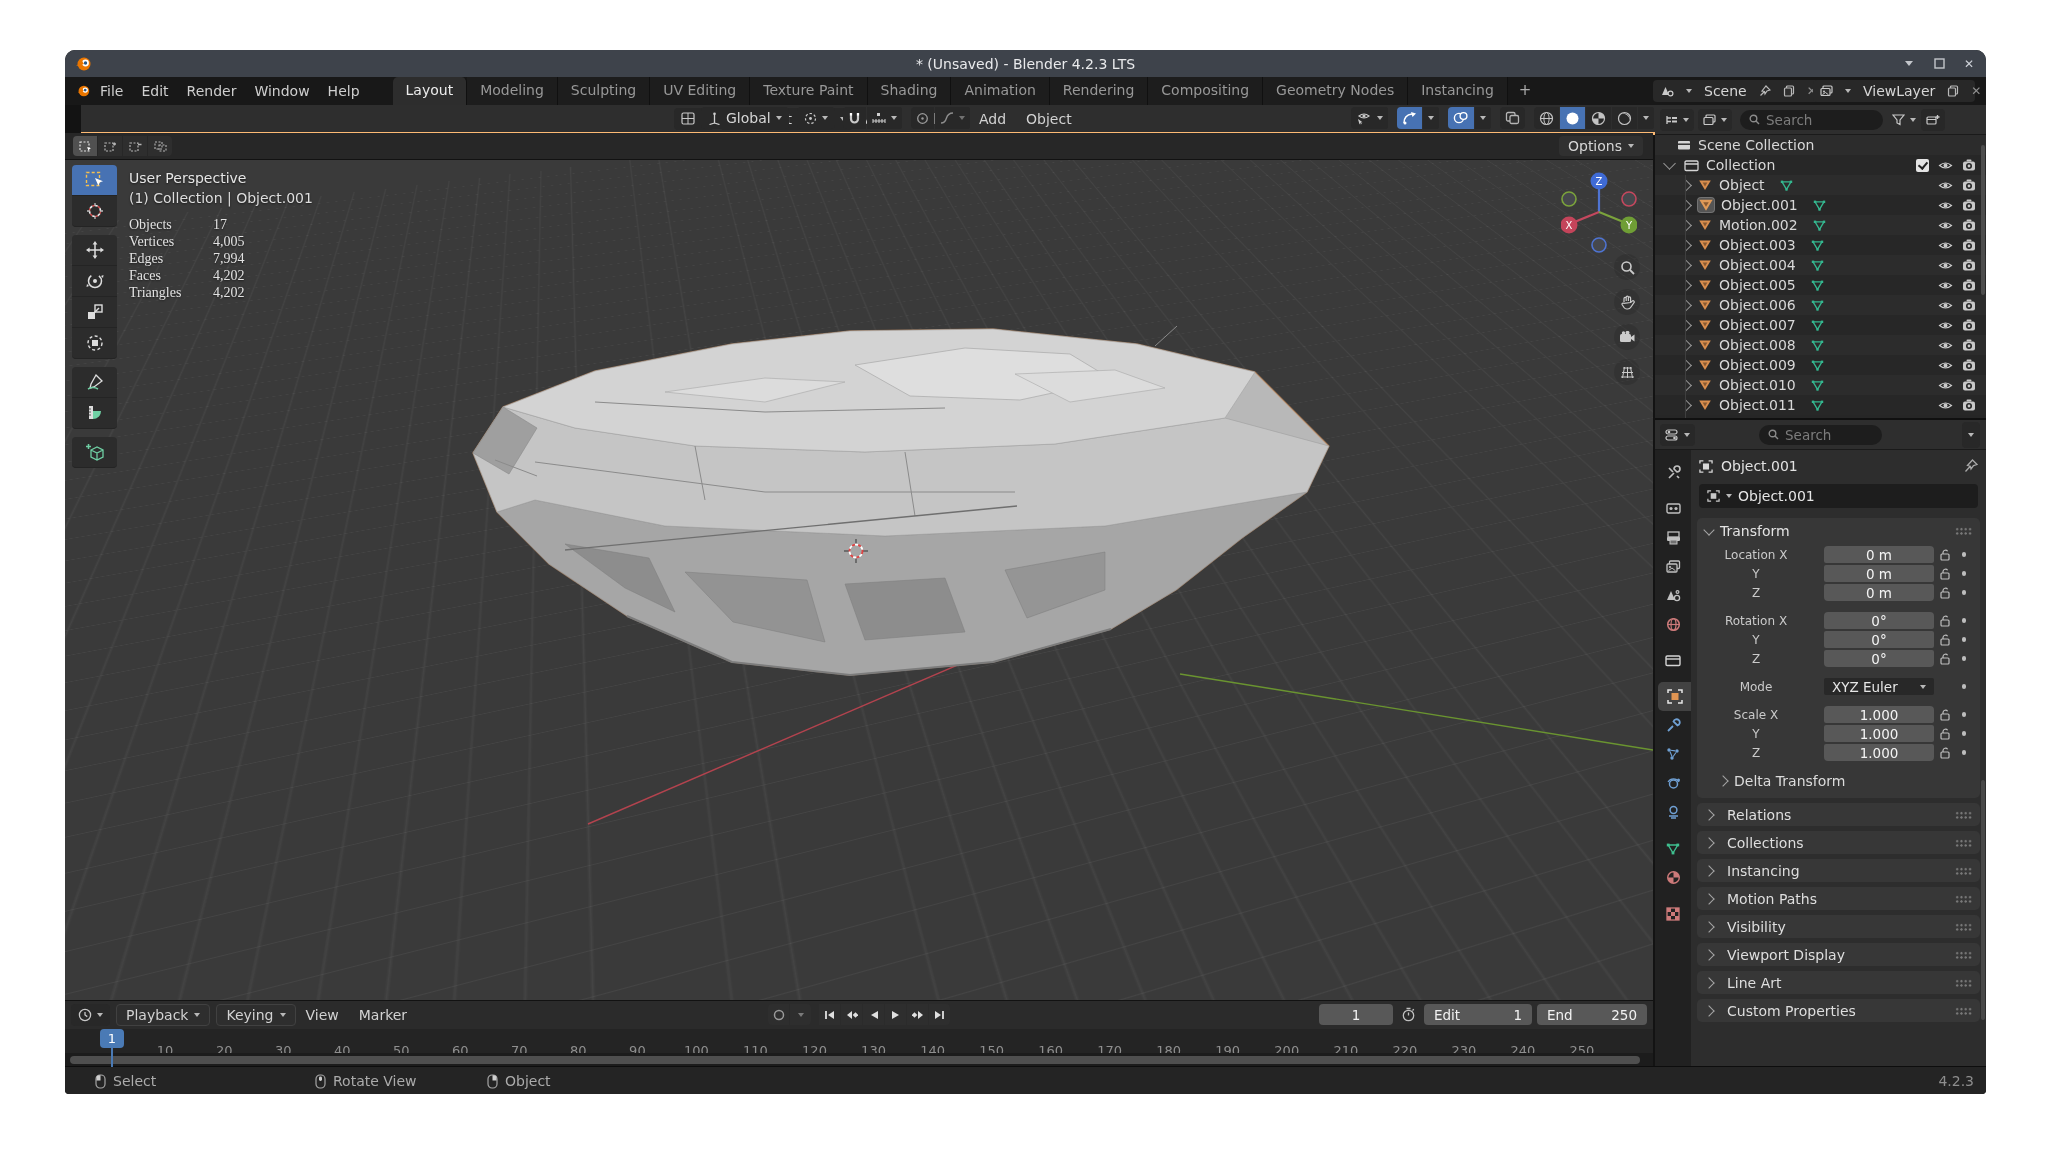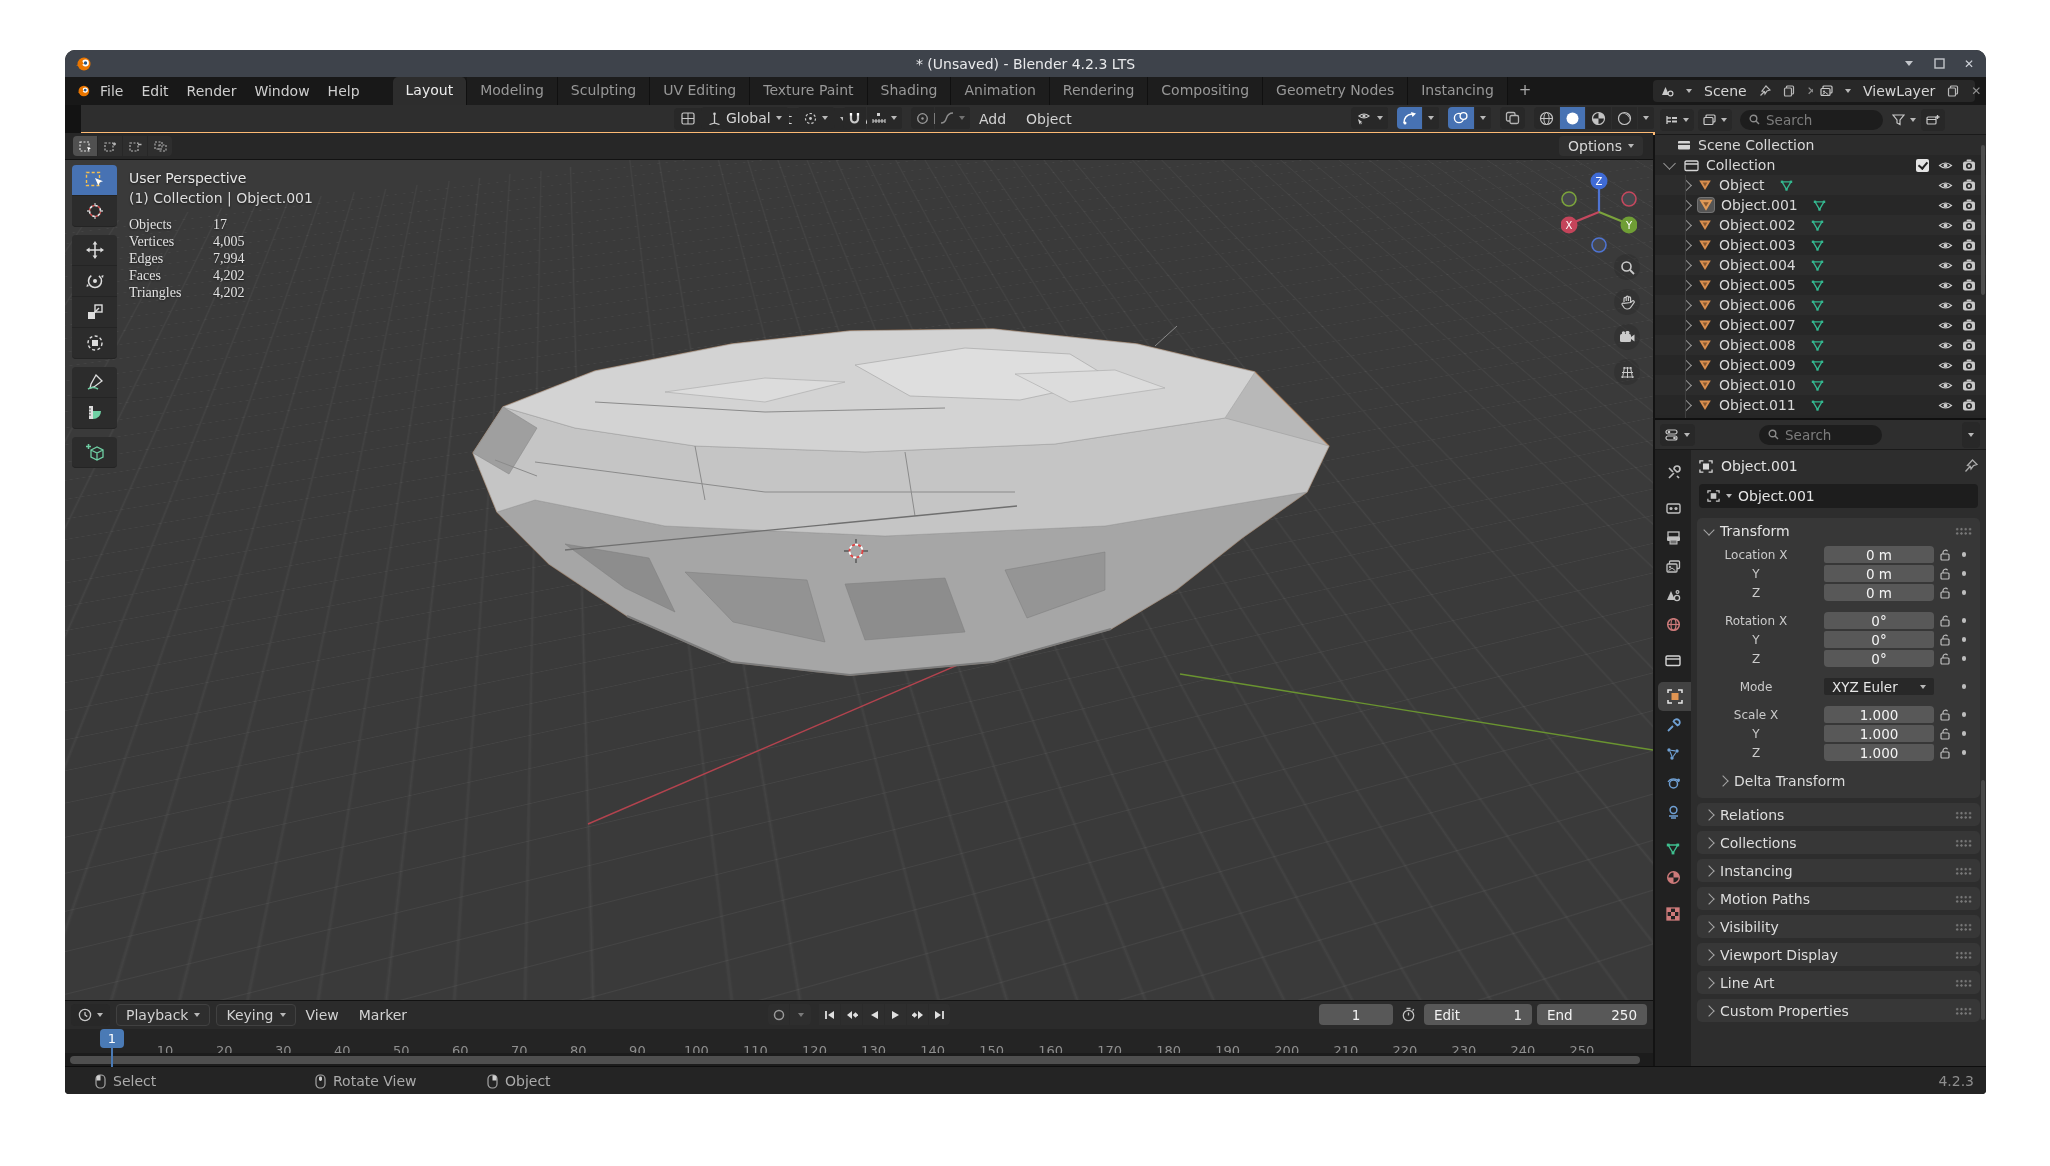--- a/index.html
+++ b/index.html
@@ -124,21 +124,21 @@
   .grip{margin-left:auto;width:17px;height:8px;background-image:radial-gradient(circle,#8a8a8a 1px,transparent 1.3px);background-size:4.3px 4.3px;opacity:.8;}
   .tr-row{display:flex;align-items:center;height:17px;margin:2px 8px 0 0;}
   .tr-label{flex:0 0 118px;text-align:center;font-size:12px;color:#cacaca;padding-right:9px;}
   .tr-field{flex:1;height:17px;background:#585858;border-radius:2px;display:flex;align-items:center;justify-content:center;font-size:13.5px;color:#f4f4f4;}
   .tr-field.drop{background:#282828;justify-content:space-between;padding:0 8px;color:#e6e6e6;}
   .tr-lock{width:22px;display:flex;justify-content:center;}
   .tr-dot{width:16px;display:flex;justify-content:center;}
   .dot{width:4.5px;height:4.5px;border-radius:50%;background:#bdbdbd;}
   .gap8{height:9px;}
   .subpanel-h{display:flex;align-items:center;gap:7px;height:22px;padding:0 8px 0 22px;font-size:14px;color:#dcdcdc;}
-  .cpanel{margin:5px 6px 0 6px;background:#373737;border-radius:5px;height:23px;display:flex;align-items:center;gap:7px;padding:0 8px;font-size:14px;color:#dedede;}
+  .cpanel{margin:5px 6px 0 6px;background:#373737;border-radius:5px;height:23px;display:flex;align-items:center;gap:14px;padding:0 8px;font-size:14px;color:#dedede;}
   .exp-r{width:7px;height:7px;border-right:1.6px solid #a5a5a5;border-bottom:1.6px solid #a5a5a5;transform:rotate(-45deg);flex:0 0 auto;}
   .exp-d{width:7px;height:7px;border-right:1.6px solid #a5a5a5;border-bottom:1.6px solid #a5a5a5;transform:rotate(45deg);margin-top:-3px;flex:0 0 auto;}
   .pr-scroll{position:absolute;right:1px;top:360px;width:4px;height:240px;border-radius:2px;background:#484848;}
   
   .statusbar{position:absolute;left:0;top:1016px;width:100%;height:28px;background:#242424;border-top:1px solid #0d0d0d;font-size:14px;color:#ababab;}
   .hint{position:absolute;top:0;height:28px;display:flex;align-items:center;gap:7px;}
   .sb-version{position:absolute;right:12px;top:0;height:28px;display:flex;align-items:center;color:#8e8e8e;}
   svg{display:block;}
 </style>
 </head>
@@ -838,21 +838,21 @@
               </span>
             </div>
         <div class="ol-row">
               <span class="ol-exp"></span>
               <span class="ic">
                 <svg width="14" height="12" viewBox="0 0 14 12">
                   <path d="M1.2 1.5 H12.8 L7 11 Z" fill="#d98e4e"></path>
                   <path d="M4.6 3.6 H9.4 L7 7.6 Z" fill="#8a5a31"></path>
                 </svg>
               </span>
-              <span class="ol-name">Object.002</span>
+              <span class="ol-name">Motion.002</span>
               <span class="ic ol-data">
                 <svg width="15" height="13" viewBox="0 0 15 13">
                   <path d="M3 2.8 H12 L7.5 10.4 Z" fill="none" stroke="#34b78f" stroke-width="1.3"></path>
                   <rect x="1.8" y="1.6" width="2.4" height="2.4" fill="#34b78f"></rect>
                   <rect x="10.8" y="1.6" width="2.4" height="2.4" fill="#34b78f"></rect>
                   <rect x="6.3" y="9.2" width="2.4" height="2.4" fill="#34b78f"></rect>
                 </svg>
               </span>
               <span class="ol-sp"></span>
               <span class="ol-right">

